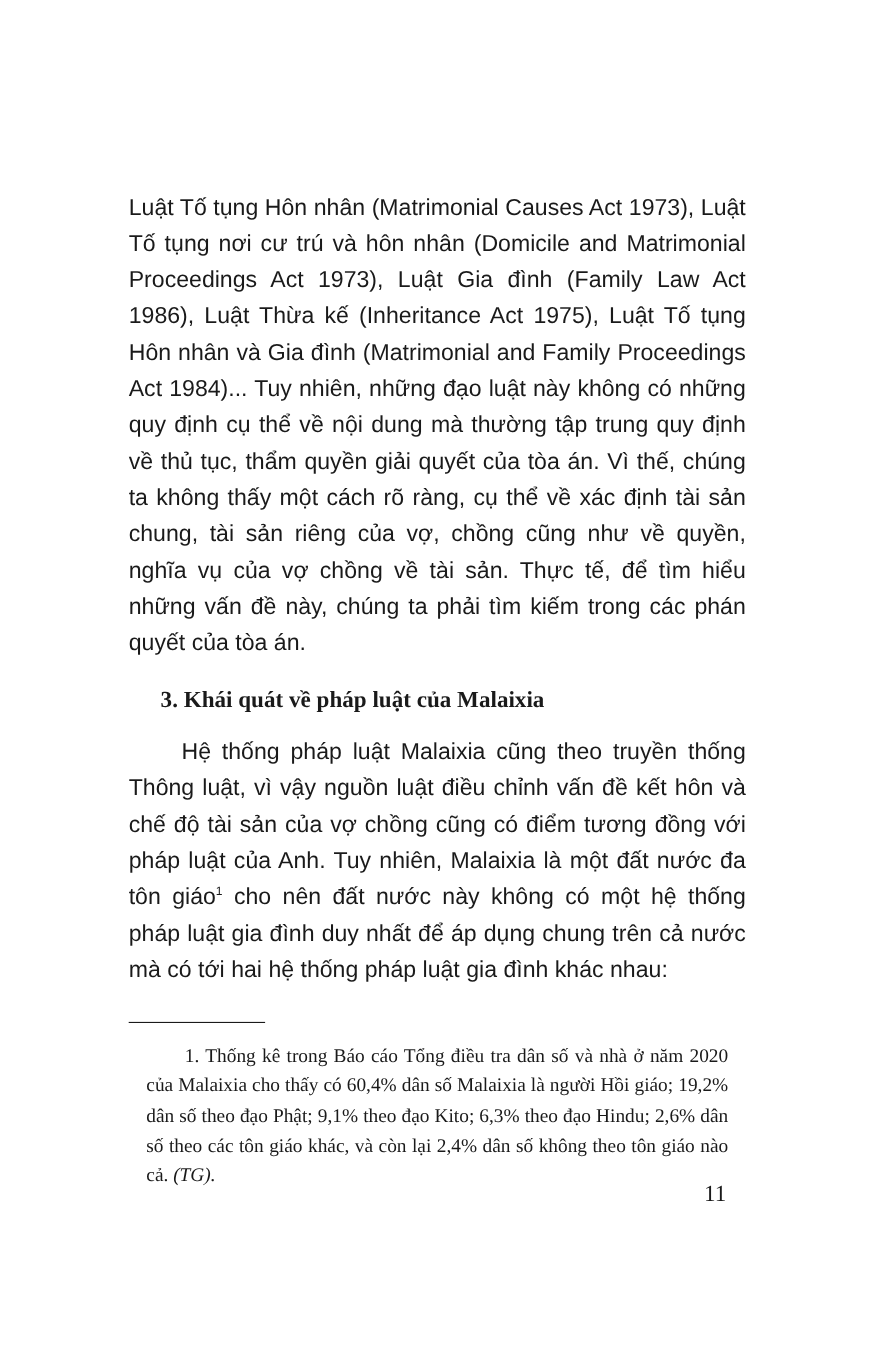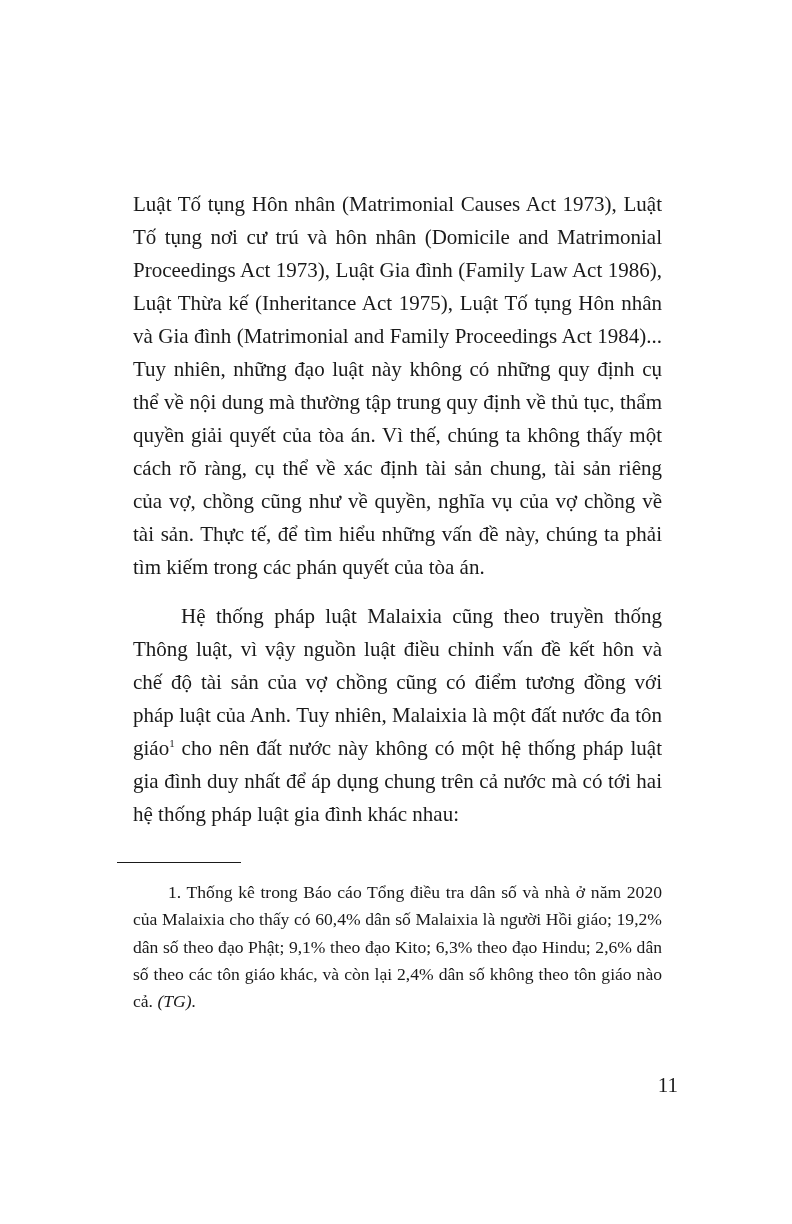--- a/index.html
+++ b/index.html
@@ -15,25 +15,25 @@
       font-family: "DejaVu Serif", "Liberation Serif", serif;
       color: #1a1a1a;
     }
     .page {
       position: absolute;
       left: 117px;
       top: 172px;
       width: 561px;
     }
     .body-text {
-      font-family: Liberation Serif, serif;
+      font-family: Liberation Sans, sans-serif;
       font-size: 21px;
       line-height: 33px;
       text-align: justify;
-      margin: 16px;
+      margin: 0;
     }
     .body-text.indent {
       text-indent: 48px;
     }
     .heading {
       font-family: "Liberation Serif", "DejaVu Serif", serif;
       font-weight: bold;
       font-size: 21px;
       line-height: 33px;
       margin: 19px 0 14px 29px;
@@ -56,32 +56,33 @@
       font-size: 11px;
       line-height: 0;
       vertical-align: 8px;
     }
     .italic { font-style: italic; }
     .page-number {
       position: absolute;
       left: 640px;
       top: 1071px;
       width: 38px;
-      text-align: right;
+      text-align: left;
       font-family: "Liberation Serif", "DejaVu Serif", serif;
       font-size: 21px;
       line-height: 28px;
     }
   </style>
 </head>
 <body>
 
 <div class="page">
   <p class="body-text">Luật Tố tụng Hôn nhân (Matrimonial Causes Act 1973), Luật Tố tụng nơi cư trú và hôn nhân (Domicile and Matrimonial Proceedings Act 1973), Luật Gia đình (Family Law Act 1986), Luật Thừa kế (Inheritance Act 1975), Luật Tố tụng Hôn nhân và Gia đình (Matrimonial and Family Proceedings Act 1984)... Tuy nhiên, những đạo luật này không có những quy định cụ thể về nội dung mà thường tập trung quy định về thủ tục, thẩm quyền giải quyết của tòa án. Vì thế, chúng ta không thấy một cách rõ ràng, cụ thể về xác định tài sản chung, tài sản riêng của vợ, chồng cũng như về quyền, nghĩa vụ của vợ chồng về tài sản. Thực tế, để tìm hiểu những vấn đề này, chúng ta phải tìm kiếm trong các phán quyết của tòa án.</p>
 
+  <h3 class="heading">3. Khái quát về pháp luật của Malaixia</h3>
 
   <p class="body-text indent"><span>Hệ thống pháp luật Malaixia cũng theo truyền thống Thông luật, vì vậy nguồn luật điều chỉnh vấn đề kết hôn và chế độ tài sản của vợ chồng cũng có điểm tương đồng với pháp luật của Anh. Tuy nhiên, Malaixia là một đất nước đa tôn giáo</span><sup>1</sup><span> cho nên đất nước này không có một hệ thống pháp luật gia đình duy nhất để áp dụng chung trên cả nước mà có tới hai hệ thống pháp luật gia đình khác nhau:</span></p>
 
   <div class="rule"></div>
 
   <p class="footnote"><span>1. Thống kê trong Báo cáo Tổng điều tra dân số và nhà ở năm 2020 của Malaixia cho thấy có 60,4% dân số Malaixia là người Hồi giáo; 19,2% dân số theo đạo Phật; 9,1% theo đạo Kito; 6,3% theo đạo Hindu; 2,6% dân số theo các tôn giáo khác, và còn lại 2,4% dân số không theo tôn giáo nào cả. </span><span class="italic">(TG).</span></p>
 </div>
 
 <div class="page-number">11</div>
 

